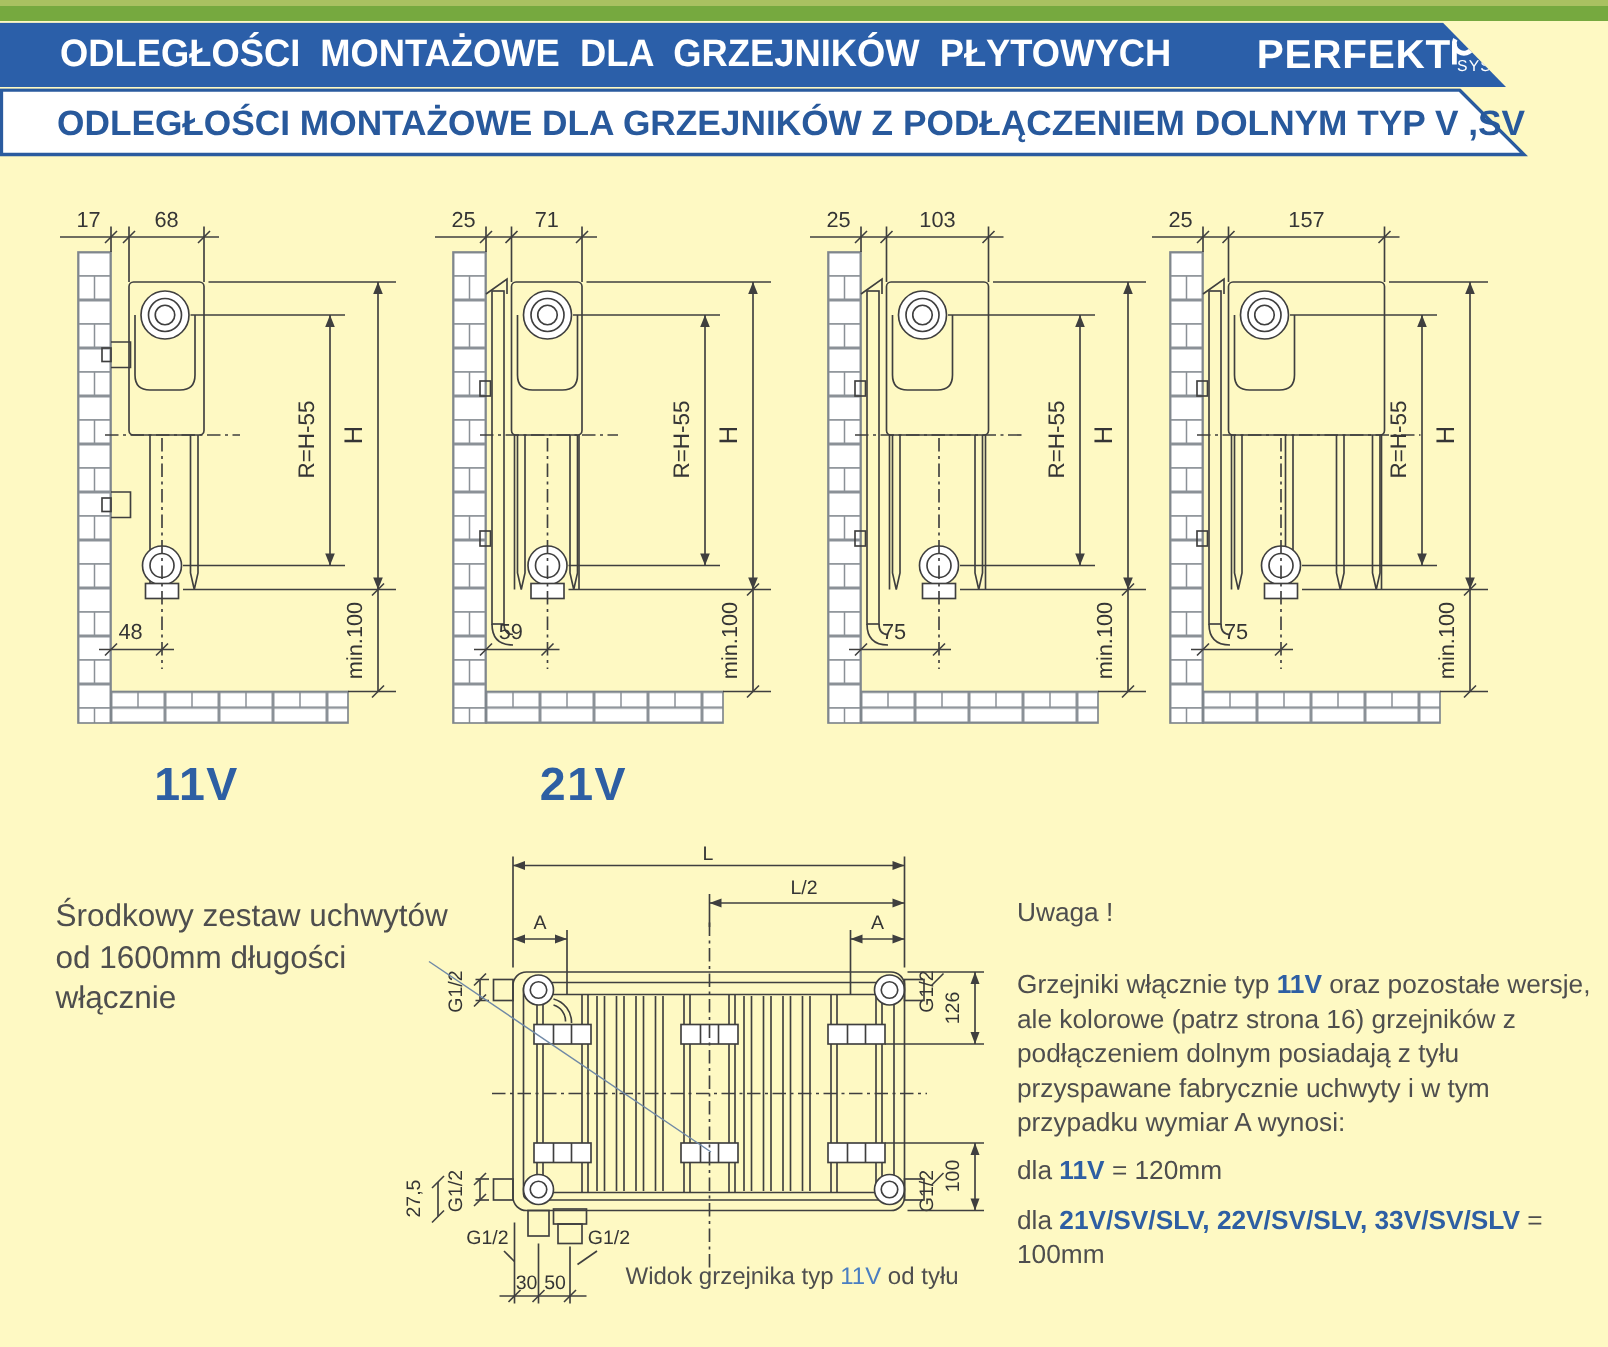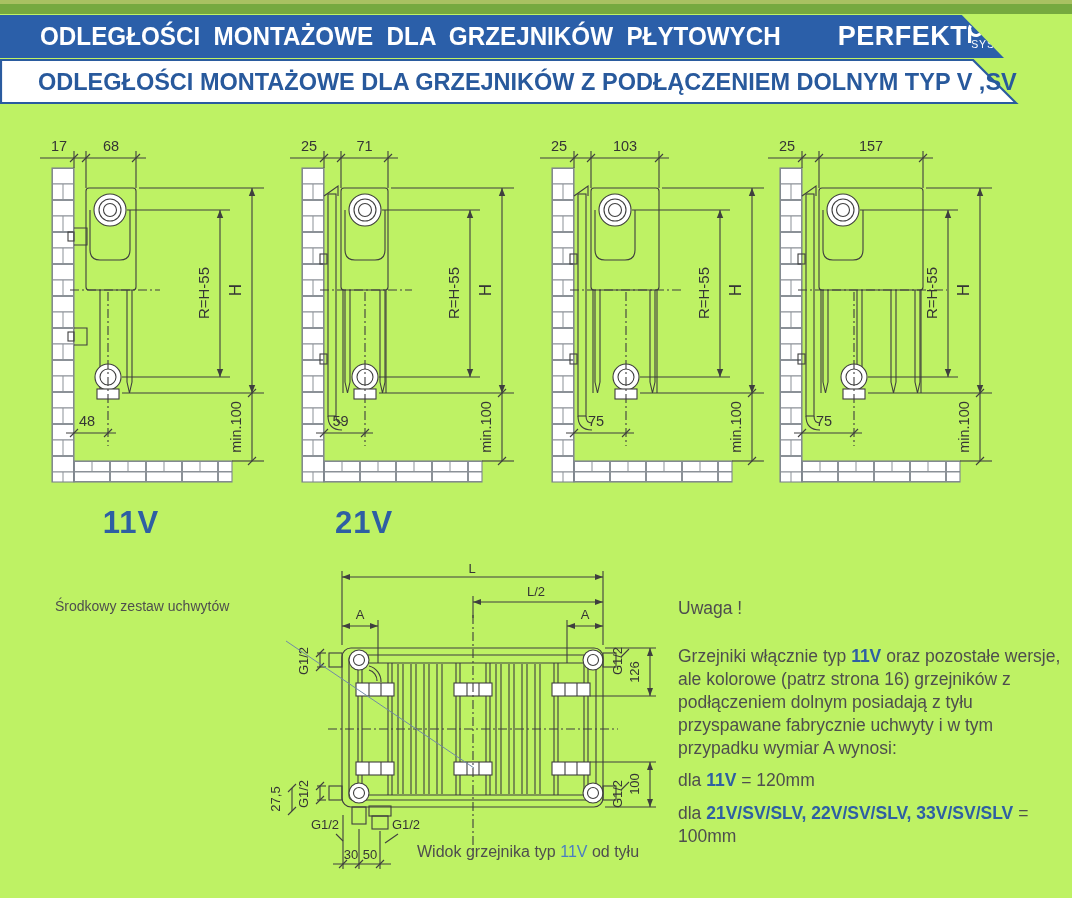--- a/index.html
+++ b/index.html
@@ -1,16 +1,16 @@
 <!DOCTYPE html>
 <html><head>
 <meta charset="utf-8">
 <style>
   html,body{margin:0;padding:0;background:#fff;}
-  .canvas{position:relative;width:1072px;height:898px;background:#bef264;
+  .canvas{position:relative;width:1072px;height:898px;background:#fef9c3;
           font-family:"Liberation Sans",sans-serif;overflow:hidden;}
   .abs{position:absolute;}
 
   
   .strip-light{left:0;top:0;width:1072px;height:4px;background:#a9c161;}
   .strip-green{left:0;top:4px;width:1072px;height:10px;background:#76a93f;}
   .band1{left:0;top:15px;width:1004px;height:43px;background:#2b5fa9;
          clip-path:polygon(0 0,95.8% 0,100% 100%,0 100%);
          display:flex;align-items:center;padding-left:40px;box-sizing:border-box;}
   .band1-title{color:#ffffff;font-size:25.5px;font-weight:600;word-spacing:7px;
@@ -25,21 +25,21 @@
   
   text.dim{font-size:14.5px;fill:#353535;stroke:none;font-family:"Liberation Sans",sans-serif;}
   text.dimS{font-size:13px;fill:#353535;stroke:none;font-family:"Liberation Sans",sans-serif;}
   text.dimM{font-size:15px;fill:#353535;stroke:none;font-family:"Liberation Sans",sans-serif;}
   text.dimL{font-size:17px;fill:#353535;stroke:none;font-family:"Liberation Sans",sans-serif;}
   .ar{fill:#3f3f3f;stroke:none;}
   .dd{stroke-dasharray:9 3 2 3;}
 
   .dlabel{font-size:31px;color:#2e5fa3;font-weight:600;text-align:center;letter-spacing:1px;}
 
-  .note-left{left:55px;top:597px;width:270px;font-size:14px;color:#4e4e4e;line-height:1.32;}
+  .note-left{left:37px;top:597px;width:270px;font-size:21px;color:#4e4e4e;line-height:1.32;}
   .note-right{left:678px;top:597px;width:400px;font-size:17.5px;color:#4e4e4e;line-height:1.32;}
   .uw{margin-bottom:25px;}
   .nr-line1{margin-top:8px;}
   .nr-line2{margin-top:10px;}
   .bl{color:#2e5fa3;font-weight:700;}
   .caption{left:372px;top:843px;font-size:16px;color:#4e4e4e;padding-left:45px;}
   .cap-blue{color:#4a7ec2;}
 </style>
 </head>
 <body>
@@ -338,24 +338,25 @@
             <line x1="36" y1="303" x2="104" y2="303"></line>
             <line x1="40" y1="307" x2="48" y2="299"></line>
             <line x1="92" y1="307" x2="100" y2="299"></line>
             <text class="dim" text-anchor="middle" x="66" y="296">75</text>
           </g>
         </g>
       </svg>
     </div>
 
   <div class="dlabel abs" style="left:5px;top:505px;width:252px">11V</div>
-  <div class="dlabel abs" style="left:238px;top:505px;width:252px">21V</div>
+  <div class="dlabel abs" style="left:263px;top:505px;width:252px">21V</div>
 
   <div class="note-left abs">
     <div>Środkowy zestaw uchwytów</div>
+    <div>od 1600mm długości włącznie</div>
   </div>
 
   <svg class="abs" style="left:270px;top:563px" width="410" height="335" viewBox="0 0 410 335">
     <g stroke="#3f3f3f" fill="none" stroke-width="1.1">
 
       <g>
         <rect x="72" y="85" width="261" height="159" rx="9"></rect>
         <rect x="79" y="92" width="247" height="145" rx="4"></rect>
         <line x1="79" y1="100" x2="326" y2="100"></line>
         <line x1="79" y1="232" x2="326" y2="232"></line>

